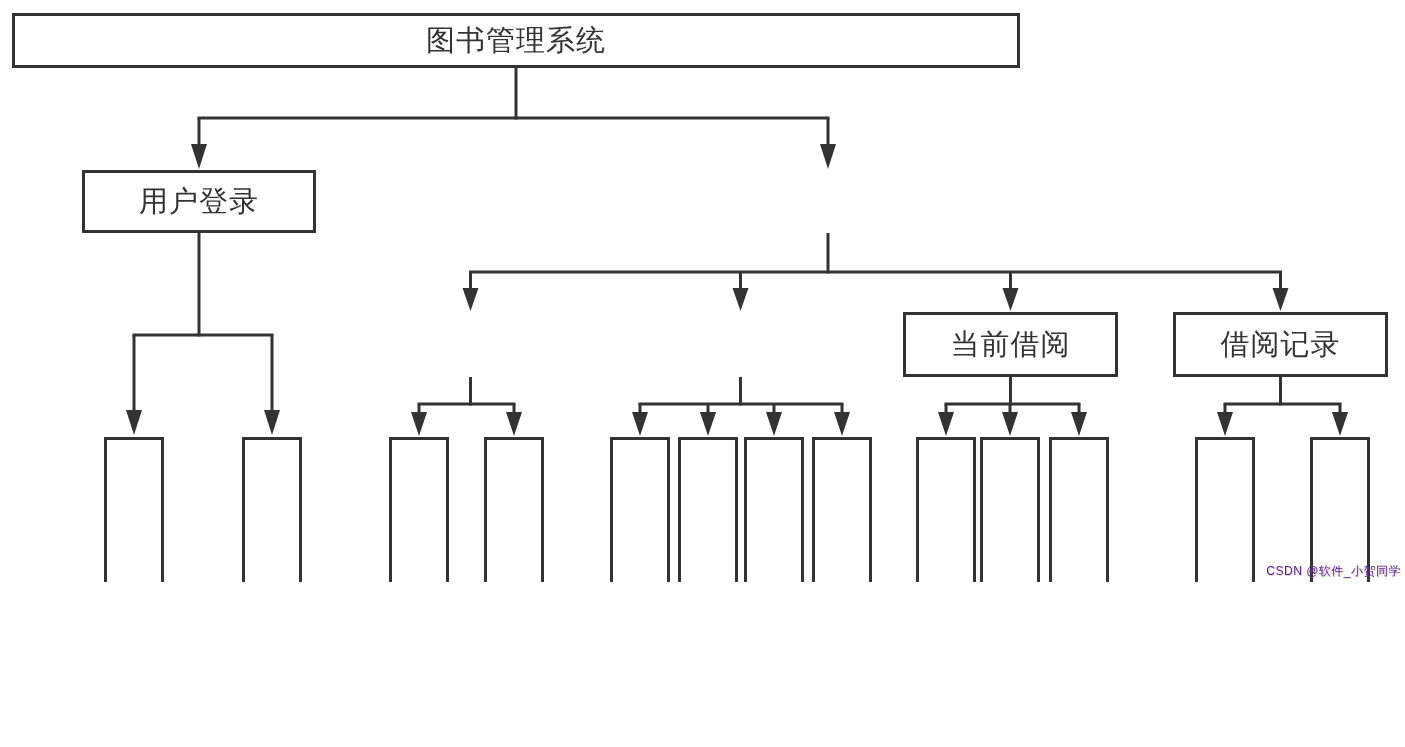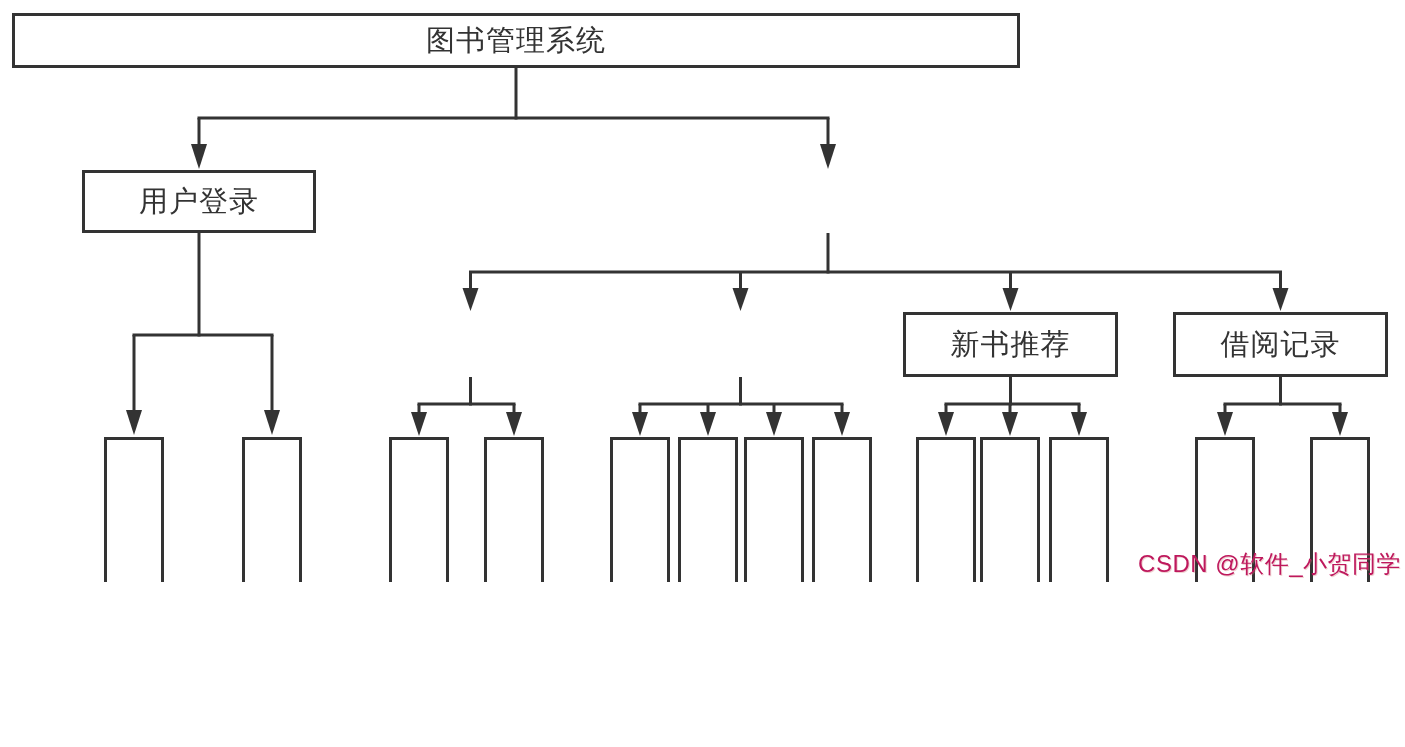--- a/index.html
+++ b/index.html
@@ -40,22 +40,22 @@
     text-orientation: mixed;
     font-size: 25px;
     letter-spacing: 3px;
     line-height: 1;
     white-space: nowrap;
   }
   .watermark {
     position: absolute;
     right: 4px;
     bottom: 2px;
-    font-size: 24px;
-    color: #be185d;
+    font-size: 12px;
+    color: #4c1d95;
     letter-spacing: 0.5px;
     white-space: nowrap;
     text-shadow: 1px 1px 0 rgba(210,120,120,0.35);
   }
 </style>
 </head>
 <body>
 
 <div class="stage">
 
@@ -132,21 +132,21 @@
       <polygon points="1217,412 1233,412 1225,436"></polygon>
       <line x1="1340" y1="404" x2="1340" y2="414"></line>
       <polygon points="1332,412 1348,412 1340,436"></polygon>
     </g>
   </svg>
 
   <div class="node h root" style="left:12px; top:13px; width:1008px; height:55px;">图书管理系统</div>
 
   <div class="node h" style="left:82px; top:170px; width:234px; height:63px;">用户登录</div>
 
-  <div class="node h" style="left:903px; top:312px; width:215px; height:65px;">新书推荐</div>
+  <div class="node h" style="left:903px; top:312px; width:215px; height:65px;">当前借阅</div>
   <div class="node h" style="left:1173px; top:312px; width:215px; height:65px;">借阅记录</div>
 
   <div class="node v" style="left:104px; top:437px; width:60px; height:298px;">
     <span class="vtext">用户登录</span>
   </div>
   <div class="node v" style="left:242px; top:437px; width:60px; height:298px;">
     <span class="vtext">注销登录</span>
   </div>
 
   <div class="node v" style="left:389px; top:437px; width:60px; height:298px;">

